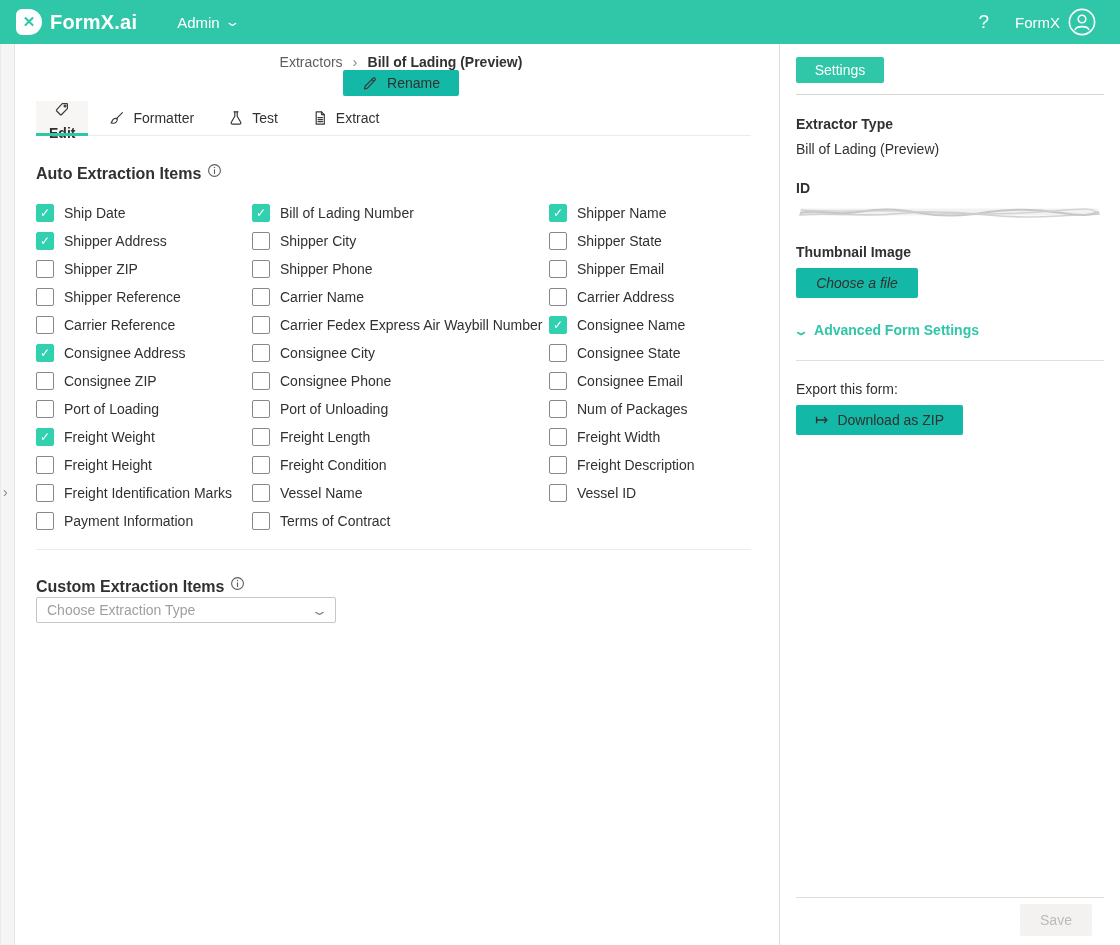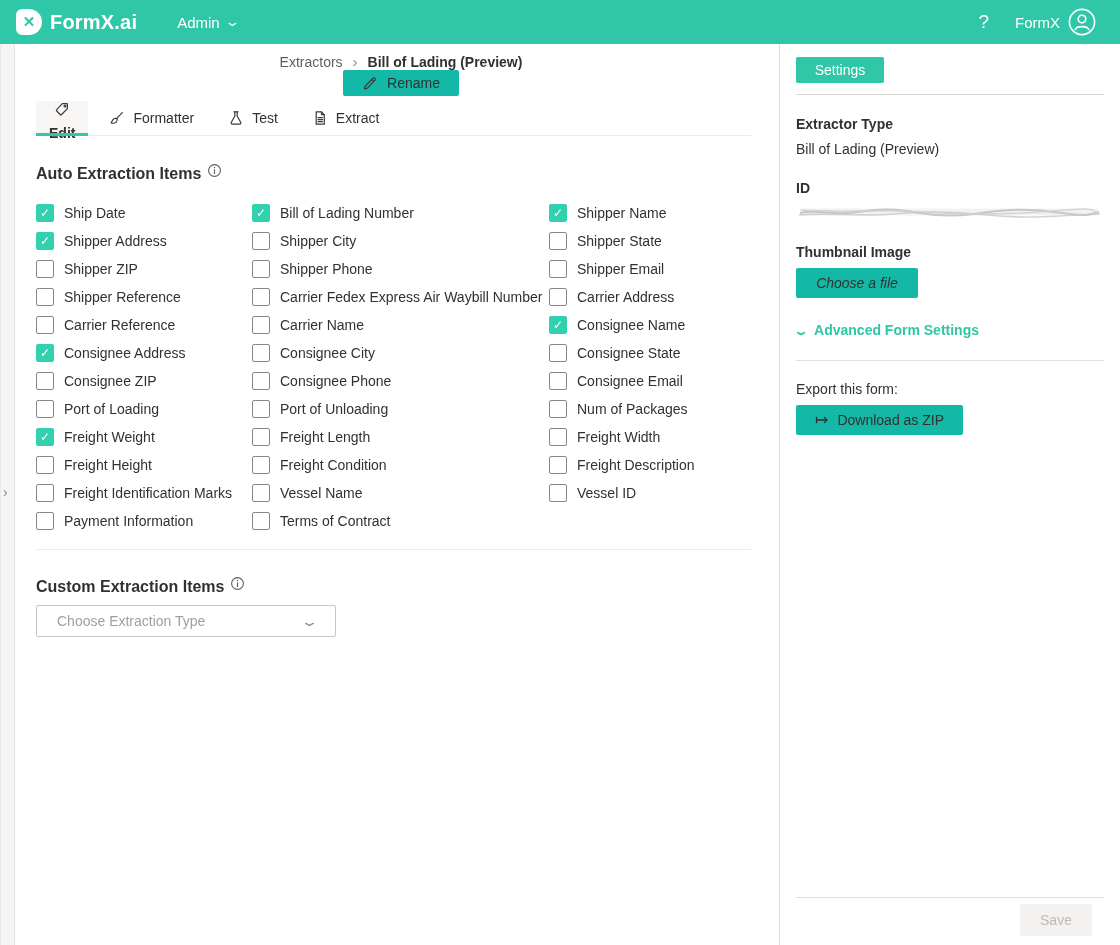--- a/index.html
+++ b/index.html
@@ -45,21 +45,21 @@
   .check-col { display:flex; flex-direction:column; }
   .check-col:nth-child(1){ width:216px; }
   .check-col:nth-child(2){ width:297px; }
   .check-row { display:flex; align-items:center; gap:10px; height:18px; margin-bottom:10px; }
   .cbx { flex:none; width:18px; height:18px; border:1px solid #8A8886; border-radius:2px; background:#fff; cursor:pointer; display:flex; align-items:center; justify-content:center; font-size:12px; color:transparent; }
   .cbx.on { background:#31D0AE; border-color:#31D0AE; color:#fff; }
   .cbx-label { font-size:14px; color:#323130; white-space:nowrap; }
 
   .divider { margin-top:9px; width:715px; border:none; border-top:1px solid #EDEBE9; }
 
-  .dropdown { margin-top:9px; width:300px; height:32px; border:1px solid #C8C6C4; border-radius:2px; display:flex; align-items:center; padding:0 20px; cursor:pointer; }
+  .dropdown { margin-top:1px; width:300px; height:26px; border:1px solid #C8C6C4; border-radius:2px; display:flex; align-items:center; padding:0 10px; cursor:pointer; }
   .dd-placeholder { font-size:14px; color:#A19F9D; flex:1; }
   .dd-chev { color:#8A8886; font-size:13px; transform:scaleX(1.7); }
 
   .btn-primary { margin-top:12px; height:30px; padding:0 16px; background:#2FC7A7; border:none; border-radius:2px; color:#fff; font-weight:bold; font-size:14px; cursor:pointer; font-family:inherit; }
 
   
   .right { position:absolute; left:779px; top:44px; right:0; bottom:0; background:#fff; border-left:1px solid #E1DFDD; padding:0 16px; }
   .btn-settings { margin-top:13px; width:88px; height:26px; font-weight:normal; }
   .panel-hr { border:none; border-top:1px solid #D8D6D4; margin-top:11px; }
   .f-label { margin-top:21px; font-size:14px; font-weight:600; color:#323130; }
@@ -224,25 +224,25 @@
         <div class="check-row">
           <span class="cbx"></span>
           <span class="cbx-label">Shipper City</span>
         </div>
         <div class="check-row">
           <span class="cbx"></span>
           <span class="cbx-label">Shipper Phone</span>
         </div>
         <div class="check-row">
           <span class="cbx"></span>
+          <span class="cbx-label">Carrier Name</span>
+        </div>
+        <div class="check-row">
+          <span class="cbx"></span>
           <span class="cbx-label">Carrier Fedex Express Air Waybill Number</span>
-        </div>
-        <div class="check-row">
-          <span class="cbx"></span>
-          <span class="cbx-label">Carrier Name</span>
         </div>
         <div class="check-row">
           <span class="cbx"></span>
           <span class="cbx-label">Consignee City</span>
         </div>
         <div class="check-row">
           <span class="cbx"></span>
           <span class="cbx-label">Consignee Phone</span>
         </div>
         <div class="check-row">

